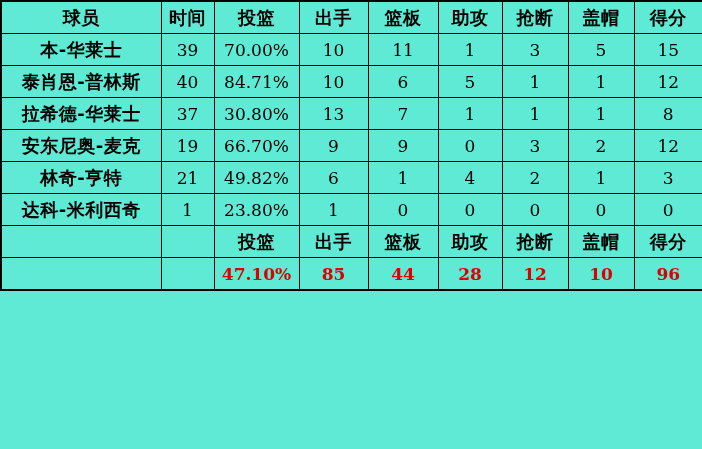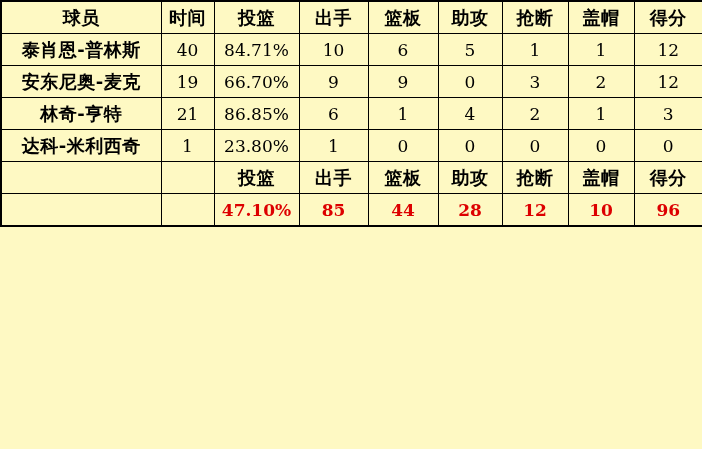--- a/index.html
+++ b/index.html
@@ -3,21 +3,21 @@
 <meta charset="utf-8">
 <style>
   html, body {
     margin: 0;
     padding: 0;
     background: #ffffff;
   }
   .page {
     width: 702px;
     height: 449px;
-    background: #fef9c3;
+    background: #5eead4;
     box-sizing: border-box;
     overflow: hidden;
   }
   table.stats {
     border-collapse: collapse;
     table-layout: fixed;
     width: 702px;
     border: 2px solid #000000;
     font-family: "DejaVu Serif", "Liberation Serif", serif;
   }
@@ -64,45 +64,67 @@
           <td class="cn">时间</td>
           <td class="cn">投篮</td>
           <td class="cn">出手</td>
           <td class="cn">篮板</td>
           <td class="cn">助攻</td>
           <td class="cn">抢断</td>
           <td class="cn">盖帽</td>
           <td class="cn">得分</td>
         </tr>
         <tr>
+          <td class="cn">本-华莱士</td>
+          <td class="">39</td>
+          <td class="">70.00%</td>
+          <td class="">10</td>
+          <td class="">11</td>
+          <td class="">1</td>
+          <td class="">3</td>
+          <td class="">5</td>
+          <td class="">15</td>
+        </tr>
+        <tr>
           <td class="cn">泰肖恩-普林斯</td>
           <td class="">40</td>
           <td class="">84.71%</td>
           <td class="">10</td>
           <td class="">6</td>
           <td class="">5</td>
           <td class="">1</td>
           <td class="">1</td>
           <td class="">12</td>
+        </tr>
+        <tr>
+          <td class="cn">拉希德-华莱士</td>
+          <td class="">37</td>
+          <td class="">30.80%</td>
+          <td class="">13</td>
+          <td class="">7</td>
+          <td class="">1</td>
+          <td class="">1</td>
+          <td class="">1</td>
+          <td class="">8</td>
         </tr>
         <tr>
           <td class="cn">安东尼奥-麦克</td>
           <td class="">19</td>
           <td class="">66.70%</td>
           <td class="">9</td>
           <td class="">9</td>
           <td class="">0</td>
           <td class="">3</td>
           <td class="">2</td>
           <td class="">12</td>
         </tr>
         <tr>
           <td class="cn">林奇-亨特</td>
           <td class="">21</td>
-          <td class="">86.85%</td>
+          <td class="">49.82%</td>
           <td class="">6</td>
           <td class="">1</td>
           <td class="">4</td>
           <td class="">2</td>
           <td class="">1</td>
           <td class="">3</td>
         </tr>
         <tr>
           <td class="cn">达科-米利西奇</td>
           <td class="">1</td>

